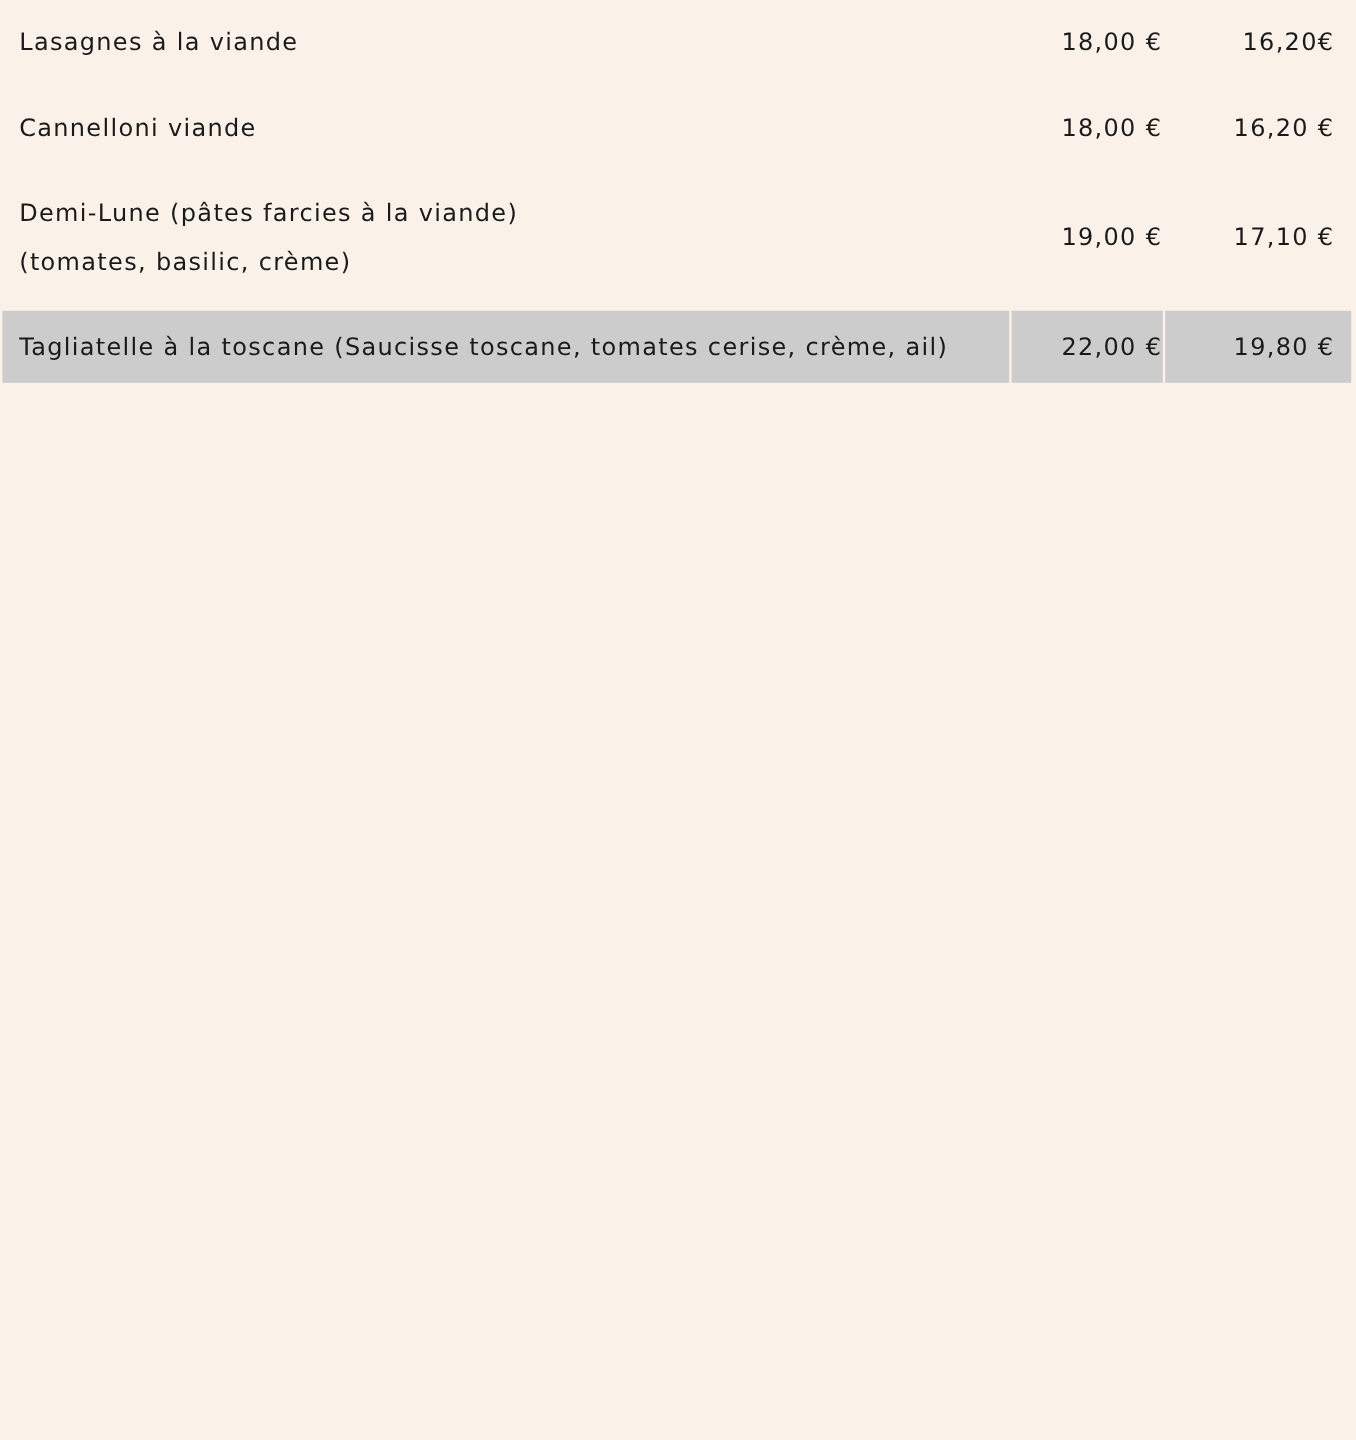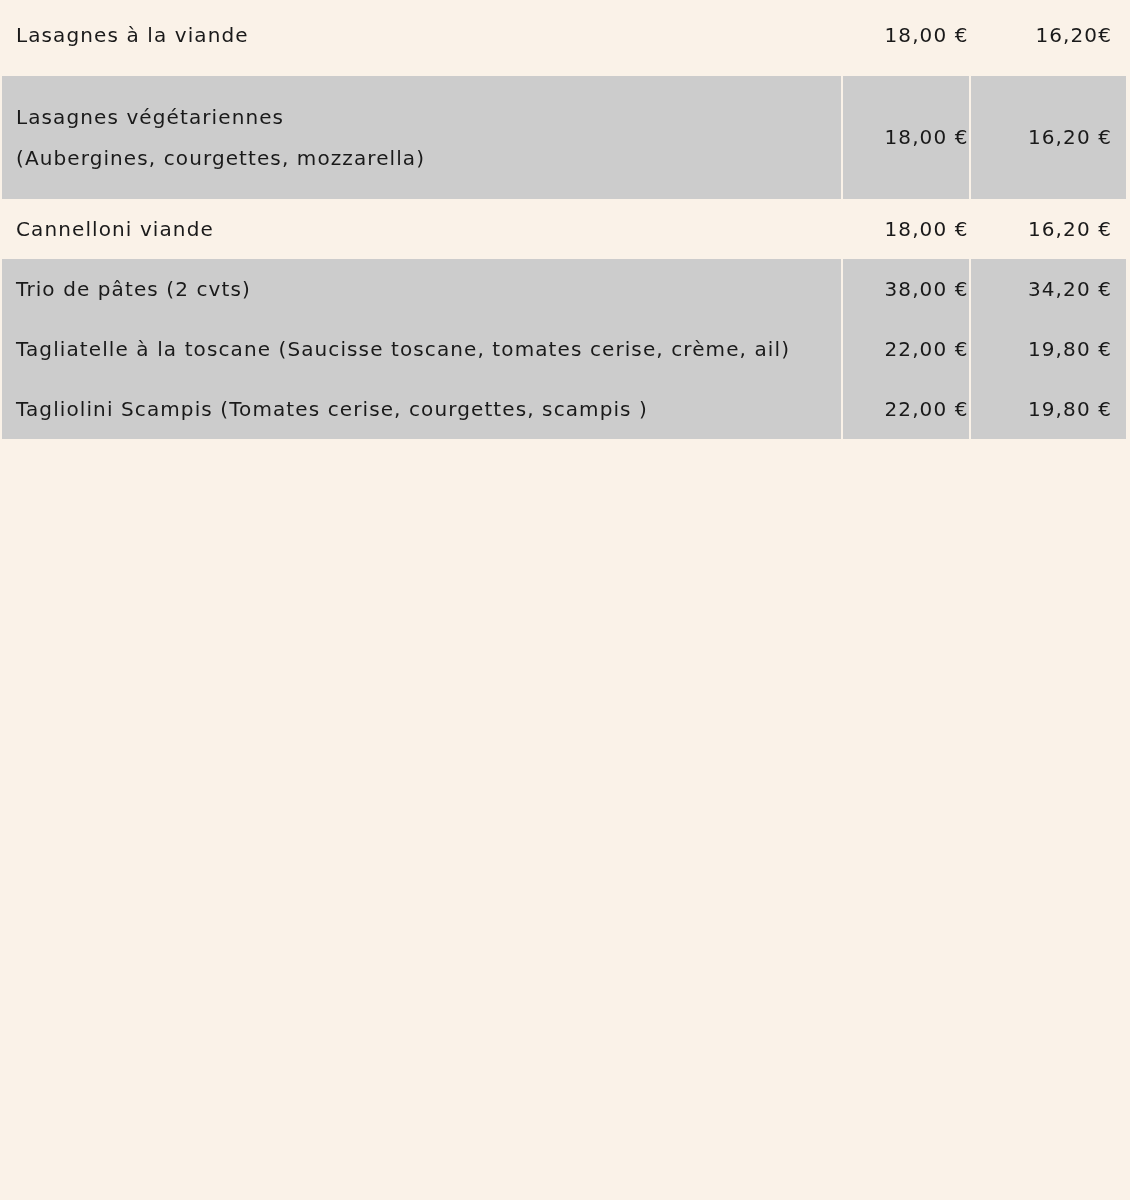--- a/index.html
+++ b/index.html
@@ -75,50 +75,36 @@
 
 <table class="menu-table">
   <tbody>
     <tr class="menu-row cream first">
       <td class="name-cell">
         <span class="name-line">Lasagnes à la viande</span>
       </td>
       <td class="price-cell price-a">18,00 €</td>
       <td class="price-cell price-b">16,20€</td>
     </tr>
-    <tr class="menu-row gray double">
-      <td class="name-cell">
-        <span class="name-line">Lasagnes végétariennes</span>
-        <span class="name-line">(Aubergines, courgettes, mozzarella)</span>
-      </td>
-      <td class="price-cell price-a">18,00 €</td>
-      <td class="price-cell price-b">16,20 €</td>
-    </tr>
     <tr class="menu-row cream single">
       <td class="name-cell">
         <span class="name-line">Cannelloni viande</span>
       </td>
       <td class="price-cell price-a">18,00 €</td>
       <td class="price-cell price-b">16,20 €</td>
     </tr>
-    <tr class="menu-row gray single">
+    <tr class="menu-row cream double">
       <td class="name-cell">
-        <span class="name-line">Trio de pâtes (2 cvts)</span>
+        <span class="name-line">Demi-Lune (pâtes farcies à la viande)</span>
+        <span class="name-line">(tomates, basilic, crème)</span>
       </td>
-      <td class="price-cell price-a">38,00 €</td>
-      <td class="price-cell price-b">34,20 €</td>
+      <td class="price-cell price-a">19,00 €</td>
+      <td class="price-cell price-b">17,10 €</td>
     </tr>
     <tr class="menu-row gray single">
       <td class="name-cell">
         <span class="name-line">Tagliatelle à la toscane (Saucisse toscane, tomates cerise, crème, ail)</span>
       </td>
       <td class="price-cell price-a">22,00 €</td>
       <td class="price-cell price-b">19,80 €</td>
     </tr>
-    <tr class="menu-row gray single">
-      <td class="name-cell">
-        <span class="name-line">Tagliolini Scampis (Tomates cerise, courgettes, scampis )</span>
-      </td>
-      <td class="price-cell price-a">22,00 €</td>
-      <td class="price-cell price-b">19,80 €</td>
-    </tr>
   </tbody>
 </table>
 
 </body></html>

